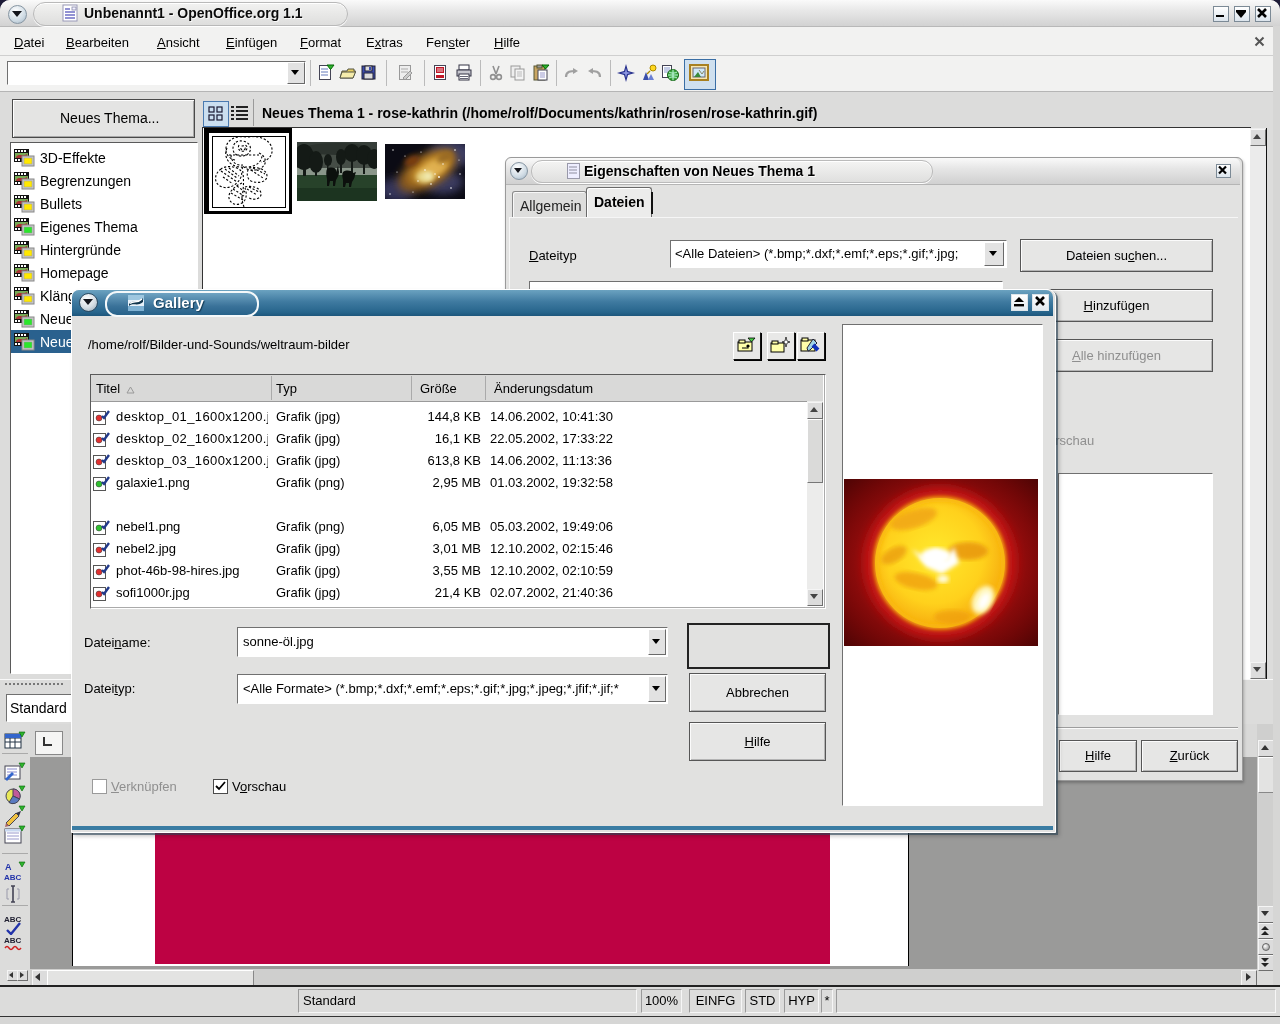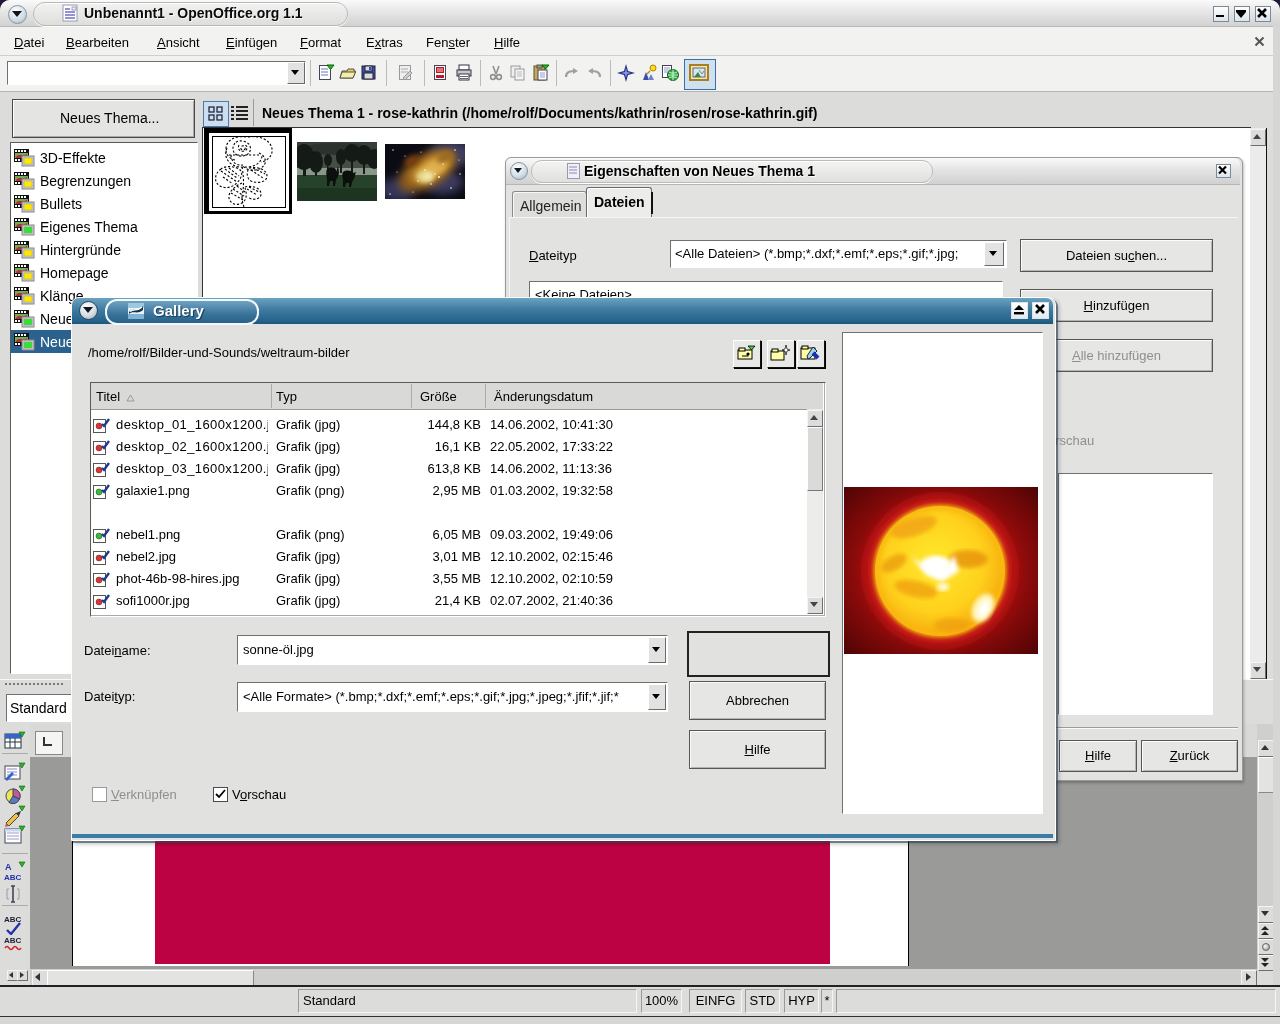--- a/index.html
+++ b/index.html
@@ -641,21 +641,21 @@
 
  <div class="abs sunken" style="left:553px;top:316px;width:153px;height:240px;"></div>
 
  <div class="abs" style="left:4px;top:570px;width:729px;height:1px;background:#9d9d9d;"></div>
  <div class="abs" style="left:4px;top:571px;width:729px;height:1px;background:#fafafa;"></div>
 
  <div class="abs btn txt" style="left:554px;top:583px;width:76px;height:30px;line-height:30px;"><u>H</u>ilfe</div>
  <div class="abs btn txt" style="left:636px;top:583px;width:95px;height:30px;line-height:30px;"><u>Z</u>urück</div>
 </div>
 
-<div class="abs" id="gallerydlg" style="left:71px;top:297px;width:985px;height:544px;z-index:30;">
+<div class="abs" id="gallerydlg" style="left:71px;top:289px;width:985px;height:544px;z-index:30;">
  <div class="abs" style="left:0;top:0;width:983px;height:542px;background:#e1e1e0;border:1px solid #fff;border-radius:8px 8px 0 0;box-shadow:2px 2px 0 rgba(45,70,88,0.6), 3px 3px 4px rgba(0,0,0,0.25);"></div>
 
  <div class="abs" style="left:1px;top:1px;width:981px;height:26px;background:linear-gradient(#6ba2c0,#3f7aa0 45%,#27658c 85%,#1d567c);border-radius:7px 7px 0 0;"></div>
 
  <div class="abs" style="left:34px;top:2px;width:150px;height:22px;background:linear-gradient(#6fa3c2,#3a7299 60%,#27628a);border:2px solid #f4f8fa;border-radius:12px;"></div>
  <div class="abs" style="left:8px;top:4px;width:17px;height:17px;border-radius:50%;background:radial-gradient(circle at 40% 30%,#ffffff,#d5dde3 55%,#8fa5b5);border:1px solid #2c4a60;"></div>
  <div class="abs tri-dn" style="left:12px;top:10px;border-top-color:#14161c;border-left-width:5px;border-right-width:5px;border-top-width:6px;"></div>
  <svg class="abs" style="left:57px;top:6px;" width="16" height="16" viewBox="0 0 16 16">
   <rect width="16" height="16" fill="#e8f2fa"></rect>
   <rect y="0" width="16" height="5" fill="#9ec7e0"></rect>
@@ -758,21 +758,21 @@
 </div>
 <div class="abs" style="left:20px;top:227px;width:850px;height:22px;">
 <svg class="abs" style="left:2px;top:3px;" width="17" height="16" viewBox="0 0 17 16">
 <rect x="0.5" y="2.5" width="12" height="13" fill="#fff" stroke="#555"></rect>
 <circle cx="6" cy="9" r="3" fill="#30c030" stroke="#333" stroke-width="0.5"></circle>
 <path d="M9 7 L11 9 L16 2" stroke="#223a8a" stroke-width="2.4" fill="none"></path>
 </svg>
 <div class="abs txt" style="left:25px;top:3px;width:152px;overflow:hidden;">nebel1.png</div>
 <div class="abs txt" style="left:185px;top:3px;">Grafik (png)</div>
 <div class="abs txt" style="left:310px;top:3px;width:80px;text-align:right;">6,05 MB</div>
-<div class="abs txt" style="left:399px;top:3px;">09.03.2002, 19:49:06</div>
+<div class="abs txt" style="left:399px;top:3px;">05.03.2002, 19:49:06</div>
 </div>
 <div class="abs" style="left:20px;top:249px;width:716px;height:22px;">
 <svg class="abs" style="left:2px;top:3px;" width="17" height="16" viewBox="0 0 17 16">
 <rect x="0.5" y="2.5" width="12" height="13" fill="#fff" stroke="#555"></rect>
 <circle cx="6" cy="9" r="3" fill="#e03030" stroke="#333" stroke-width="0.5"></circle>
 <path d="M9 7 L11 9 L16 2" stroke="#223a8a" stroke-width="2.4" fill="none"></path>
 </svg>
 <div class="abs txt" style="left:25px;top:3px;width:152px;overflow:hidden;">nebel2.jpg</div>
 <div class="abs txt" style="left:185px;top:3px;">Grafik (jpg)</div>
 <div class="abs txt" style="left:310px;top:3px;width:80px;text-align:right;">3,01 MB</div>

